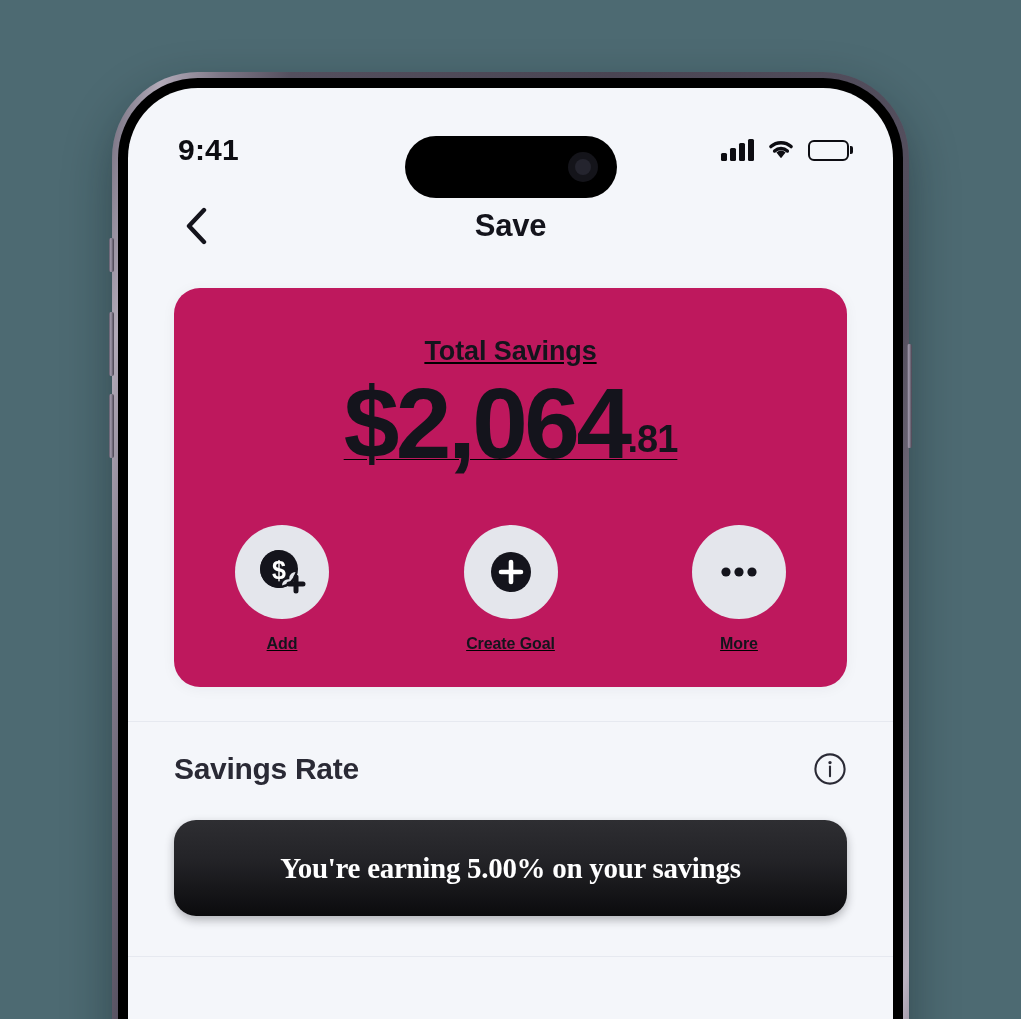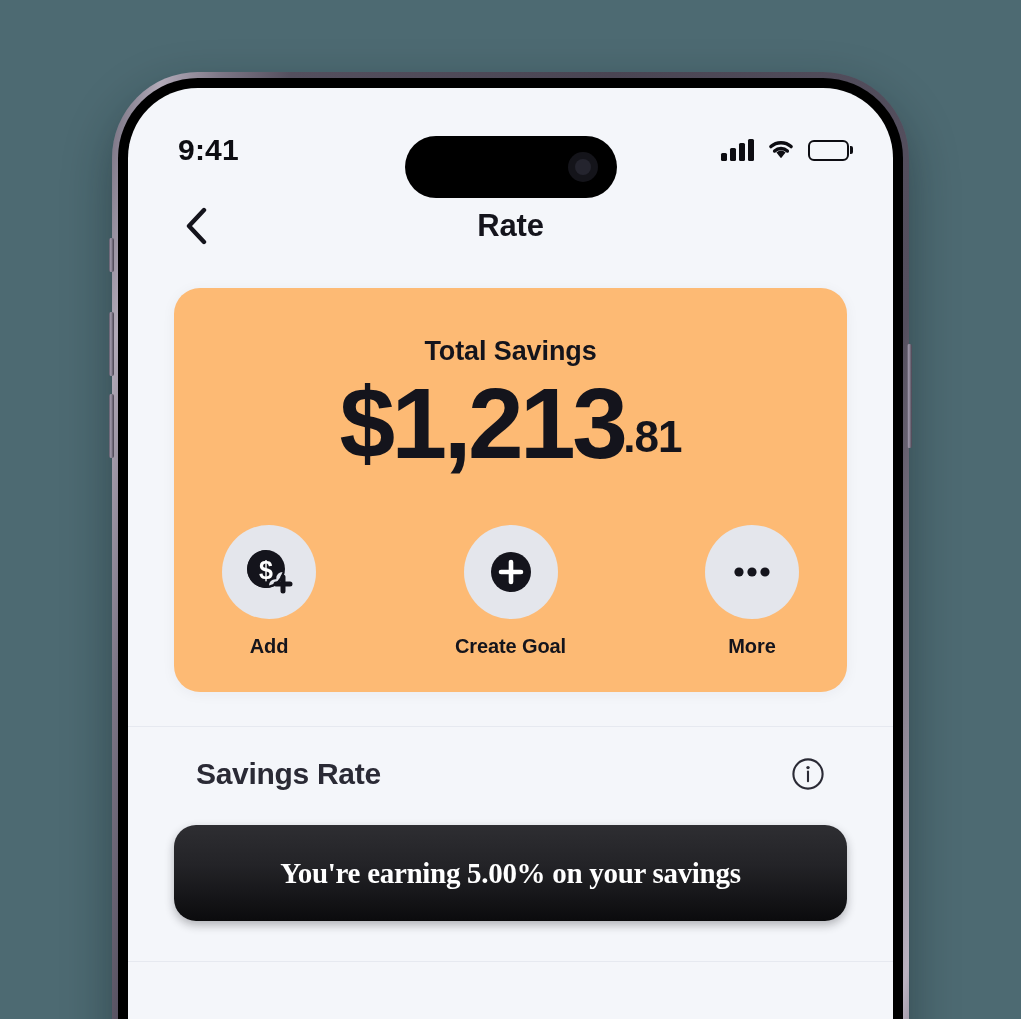--- a/index.html
+++ b/index.html
@@ -170,24 +170,25 @@
     text-align: center;
     font-size: 31px;
     font-weight: 700;
     color: #14141c;
     letter-spacing: -.2px;
   }
 
   
   .card {
     margin: 18px 46px 0;
-    background: #fdba74;
+    background: #be185d;
     border-radius: 26px;
-    padding: 48px 17px 34px;
+    padding: 48px 30px 34px;
     box-shadow: 0 2px 14px rgba(30, 38, 60, .05);
+    text-decoration: underline;
   }
 
   .card-label {
     text-align: center;
     font-size: 27px;
     font-weight: 700;
     color: #14141c;
     letter-spacing: -.1px;
   }
 
@@ -197,21 +198,21 @@
     color: #14141c;
     line-height: 1;
     white-space: nowrap;
   }
   .amount .whole {
     font-size: 100px;
     font-weight: 800;
     letter-spacing: -3.5px;
   }
   .amount .cents {
-    font-size: 44px;
+    font-size: 38px;
     font-weight: 800;
     vertical-align: super;
     letter-spacing: -1px;
     margin-left: -1px;
   }
 
   
   .actions {
     display: flex;
     justify-content: space-between;
@@ -228,39 +229,39 @@
   .action-circle {
     width: 94px; height: 94px;
     border-radius: 50%;
     background: #e4e6ec;
     display: flex;
     align-items: center;
     justify-content: center;
   }
   .action-label {
     margin-top: 16px;
-    font-size: 20px;
+    font-size: 16px;
     font-weight: 700;
     color: #14141c;
     letter-spacing: -.1px;
     white-space: nowrap;
   }
 
   
   .divider {
     height: 1px;
     background: #e6e9f0;
     margin-top: 34px;
   }
 
   .section-head {
     display: flex;
     align-items: center;
     justify-content: space-between;
-    padding: 30px 68px 0;
+    padding: 30px 46px 0;
   }
   .section-title {
     font-size: 30px;
     font-weight: 700;
     color: #2a2a35;
     letter-spacing: -.3px;
   }
   .info-btn { cursor: pointer; display: flex; }
 
   .rate-banner {
@@ -328,28 +329,28 @@
             </span>
           </div>
         </div>
 
         <div class="navbar">
           <div class="nav-back">
             <svg width="22" height="38" viewBox="0 0 22 38">
               <path d="M19 3 L4 19 L19 35" stroke="#14141c" stroke-width="4.4" fill="none" stroke-linecap="round" stroke-linejoin="round"></path>
             </svg>
           </div>
-          <div class="nav-title">Rate</div>
+          <div class="nav-title">Save</div>
         </div>
 
         <div class="card">
           <div class="card-label">Total Savings</div>
 
           <div class="amount">
-            <span class="whole">$1,213</span><span class="cents">.81</span>
+            <span class="whole">$2,064</span><span class="cents">.81</span>
           </div>
 
           <div class="actions">
 
             <div class="action">
               <div class="action-circle">
                 <svg width="50" height="50" viewBox="0 0 50 50">
                   <path d="M22 3 a19 19 0 1 0 14.6 31.4 L36.6 30 a6 6 0 0 0-6-6 l-4.4 0 A19 19 0 0 0 22 3 Z" fill="#14141c"></path>
                   <circle cx="22" cy="22" r="19" fill="#14141c"></circle>
                   <path d="M38.5 25 a6.2 6.2 0 0 0-6.2 6.2 l0 1.1 -1.1 0 a6.2 6.2 0 0 0-6.2 6.2

